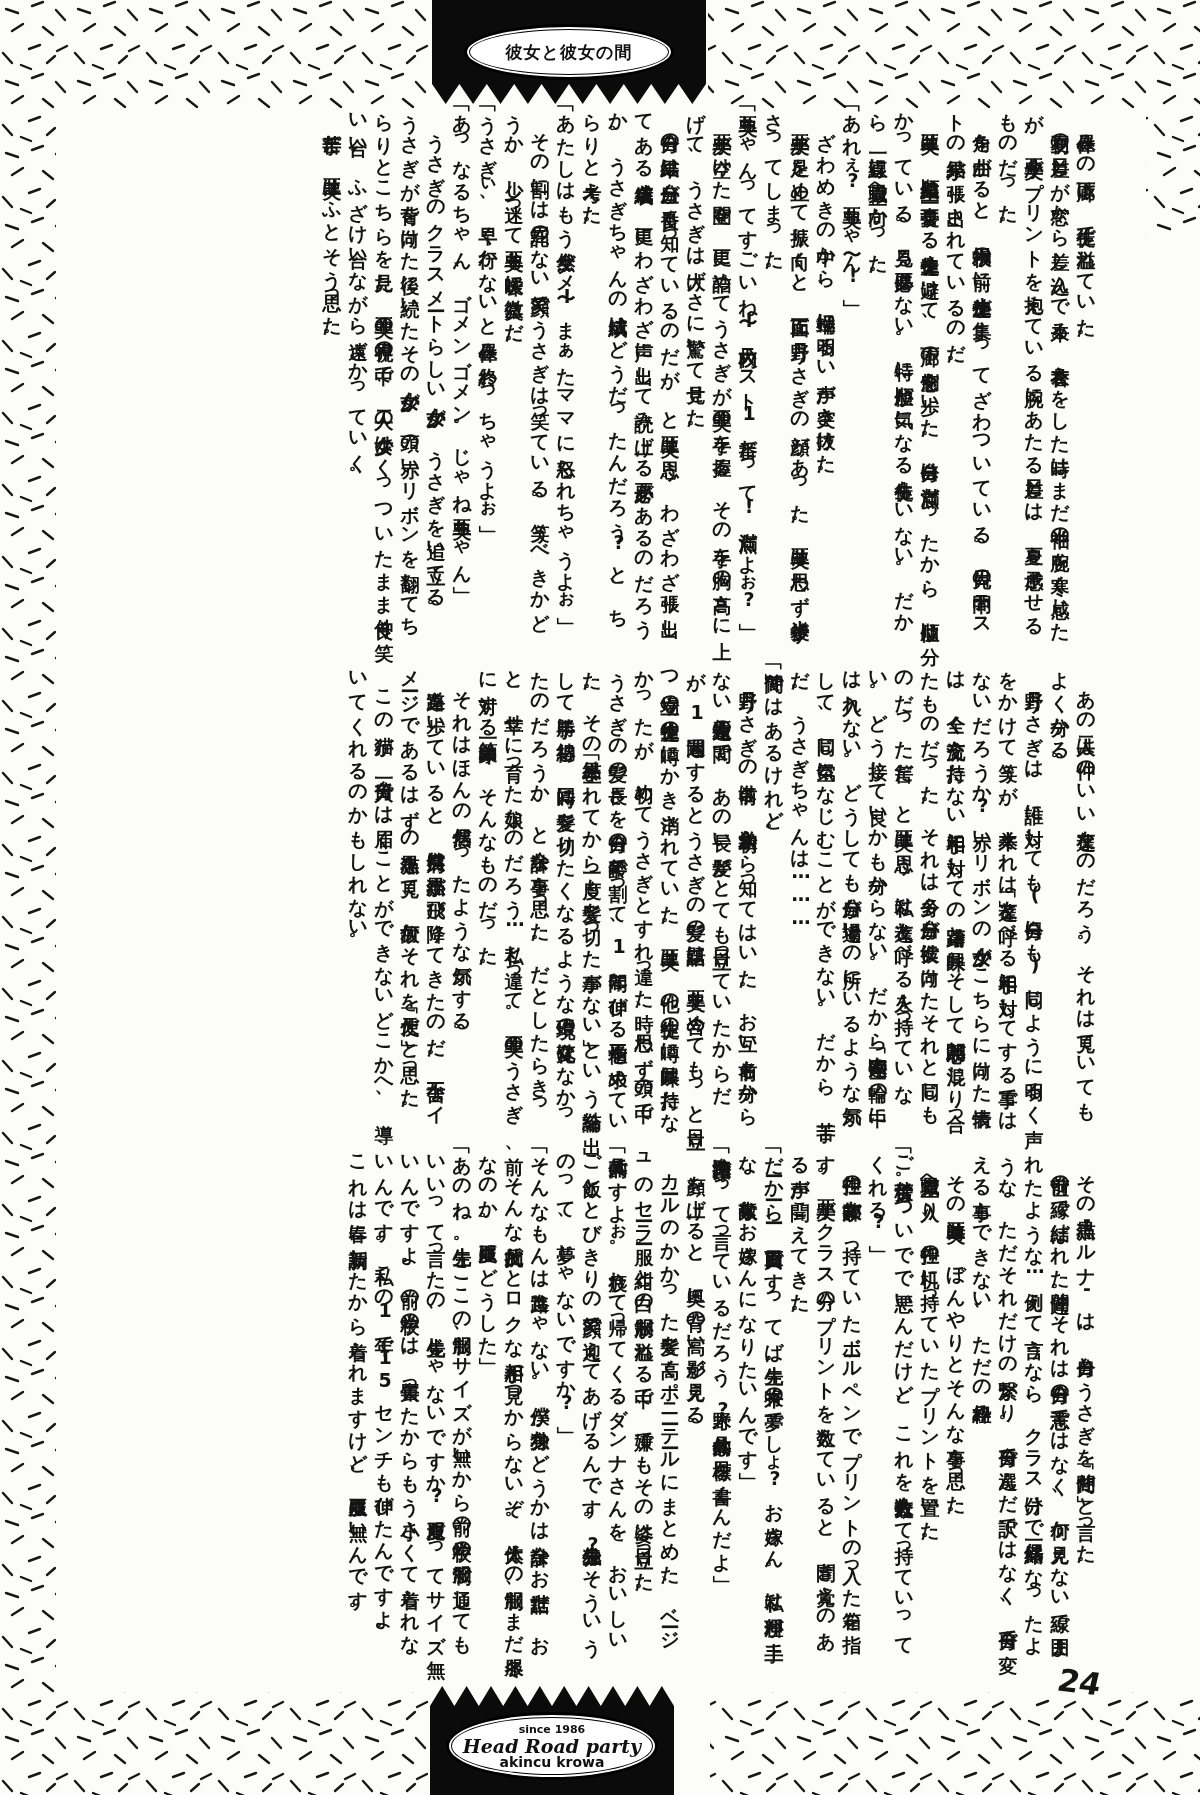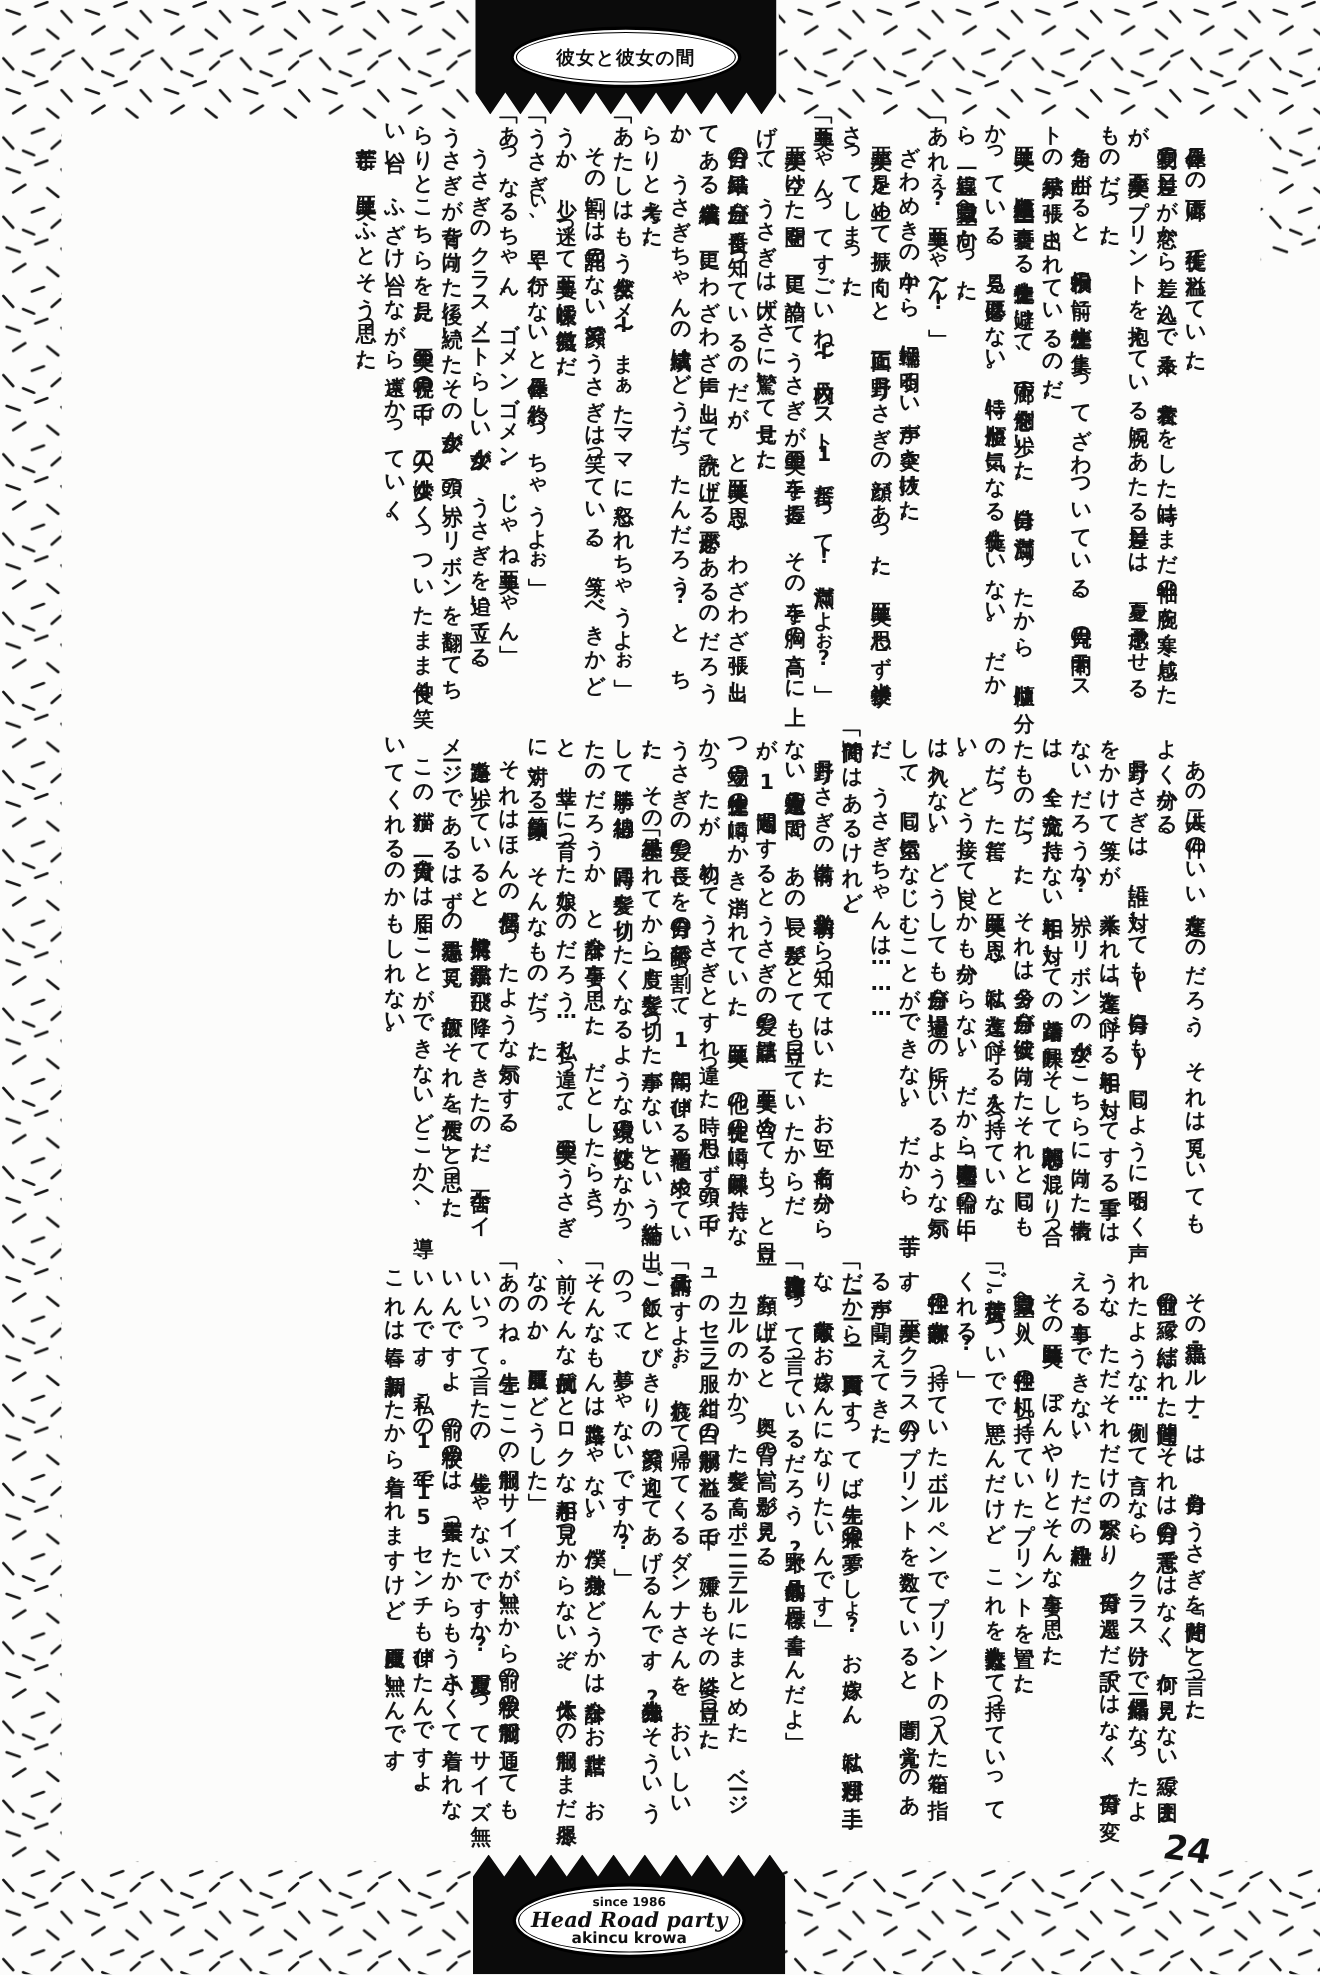--- a/index.html
+++ b/index.html
@@ -18,21 +18,21 @@
     background:#fff;border:3px solid #000;border-radius:50%;
     display:flex;align-items:center;justify-content:center;flex-direction:column;
   }
   .oval .inner-ring{
     position:absolute;inset:2px;border:1.5px solid #000;border-radius:50%;pointer-events:none;
   }
   .banner-top .oval{top:24px;width:204px;height:50px;}
   .banner-title{font-size:17px;font-weight:bold;letter-spacing:1px;position:relative;z-index:1;}
   
   .banner-bottom{
-    position:absolute;left:430px;top:1686px;width:284px;height:109px;background:#0b0b0b;z-index:2;
+    position:absolute;left:430px;top:1686px;width:244px;height:109px;background:#0b0b0b;z-index:2;
     clip-path:polygon(0 100%,0 20px,5% 0,10% 20px,15% 0,20% 20px,25% 0,30% 20px,35% 0,40% 20px,45% 0,50% 20px,55% 0,60% 20px,65% 0,70% 20px,75% 0,80% 20px,85% 0,90% 20px,95% 0,100% 20px,100% 100%);
   }
   .banner-bottom .oval{top:26px;width:206px;height:62px;}
   .logo-since{font-size:11px;font-weight:bold;line-height:12px;position:relative;z-index:1;}
   .logo-title{font-family:"DejaVu Serif",serif;font-style:italic;font-weight:bold;font-size:19px;line-height:21px;position:relative;z-index:1;white-space:nowrap;}
   .logo-credit{font-size:14px;font-weight:bold;line-height:11px;position:relative;z-index:1;}
   
   .vblock{
     position:absolute;z-index:1;
     writing-mode:vertical-rl;text-orientation:upright;

